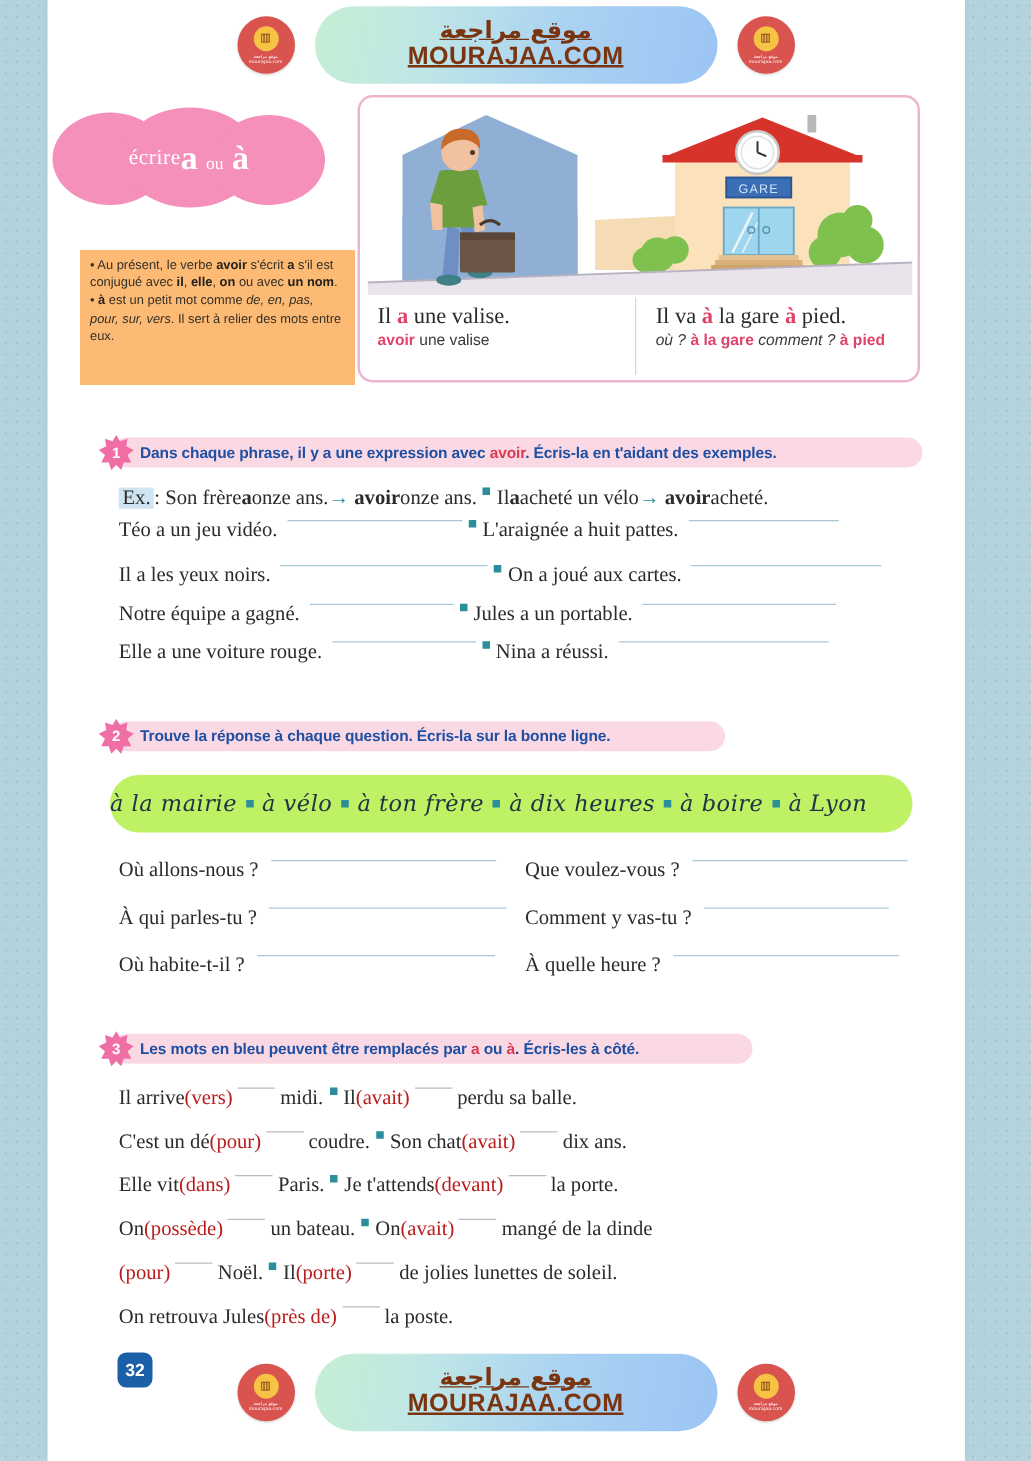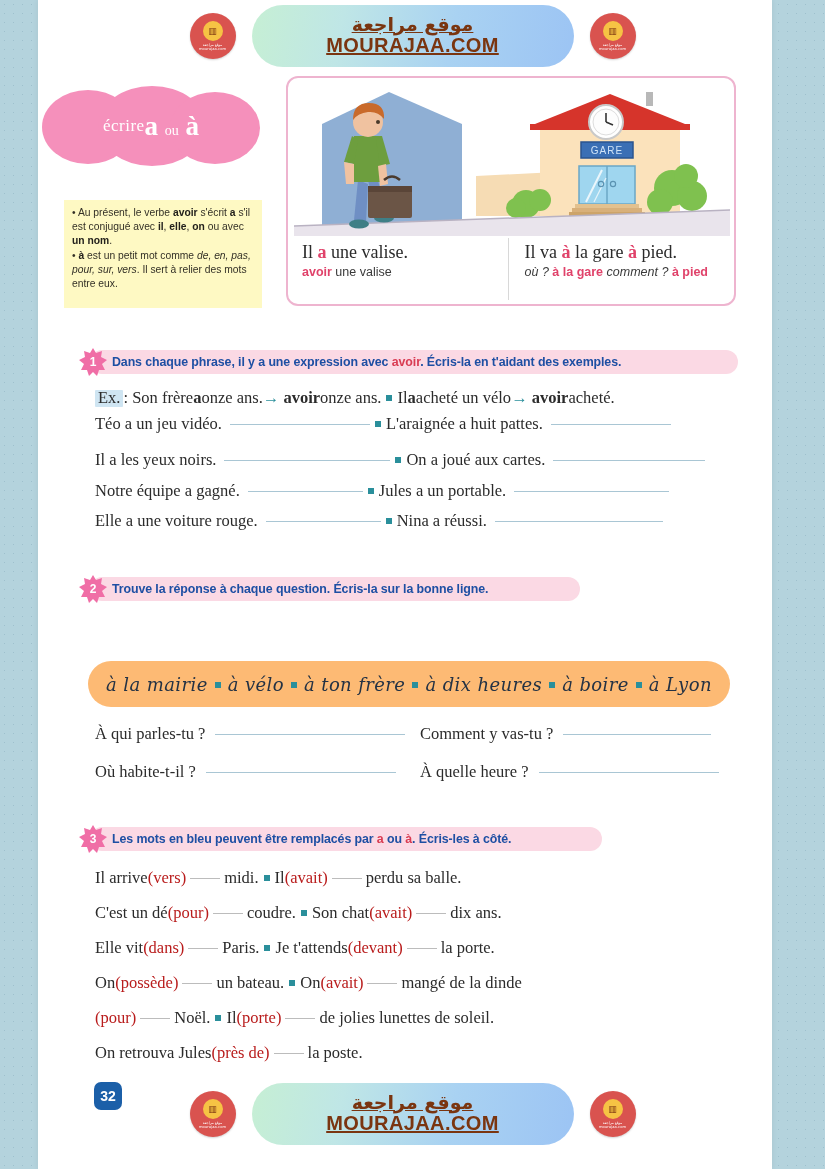--- a/index.html
+++ b/index.html
@@ -145,23 +145,23 @@
     font-size: 14px;
     font-weight: normal;
     vertical-align: baseline;
   }
 
   
   .rule-box {
     position: absolute;
     left: 64px;
     top: 200px;
-    width: 198px;
+    width: 220px;
     height: 108px;
-    background: #fef9c3;
+    background: #fdba74;
     z-index: 5;
     padding: 6px 8px 6px 8px;
     box-sizing: border-box;
     font-family: "Liberation Sans", sans-serif;
     font-size: 10.3px;
     line-height: 1.38;
     color: #333026;
   }
   .rule-box p { margin: 0; }
   .rule-box b { font-weight: bold; color: #23211c; }
@@ -289,36 +289,36 @@
     background: #cfe5f2;
     padding: 0 3px;
     border-radius: 1px;
   }
   .arrow { color: #2a8f9b; font-weight: bold; }
   .bluew { color: #b91c1c; }
 
   .row {
     position: absolute;
     display: flex;
-    align-items: center;
+    align-items: flex-start;
     white-space: nowrap;
   }
 
   
   .wordbank {
     position: absolute;
     left: 88px;
-    top: 661px;
+    top: 620px;
     width: 642px;
     height: 46px;
-    background: #fdba74;
+    background: #bef264;
     border-radius: 23px;
     display: flex;
     align-items: center;
-    justify-content: center;
+    justify-content: flex-start;
     z-index: 3;
   }
   .wordbank-inner {
     font-family: "DejaVu Serif", serif;
     font-style: italic;
     font-size: 18px;
     color: #243244;
     letter-spacing: 0.4px;
   }
   .wb-sq {

